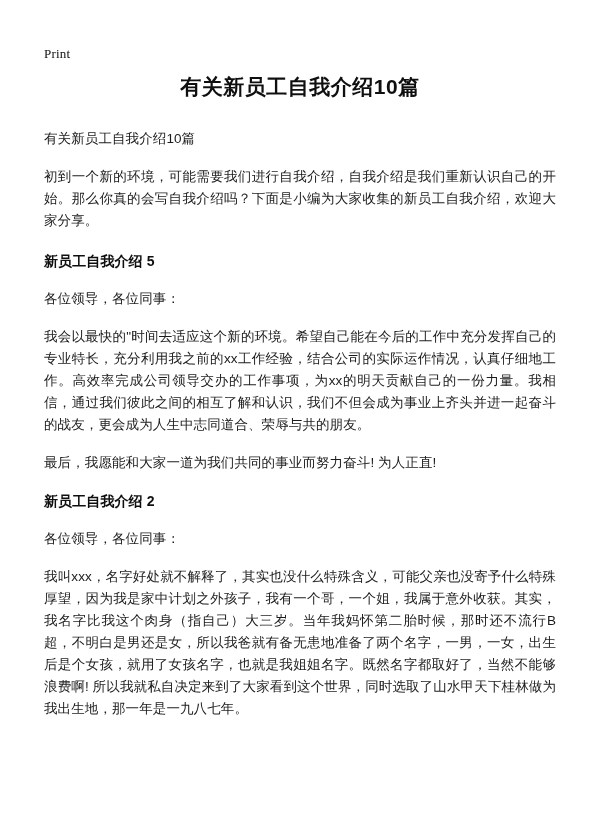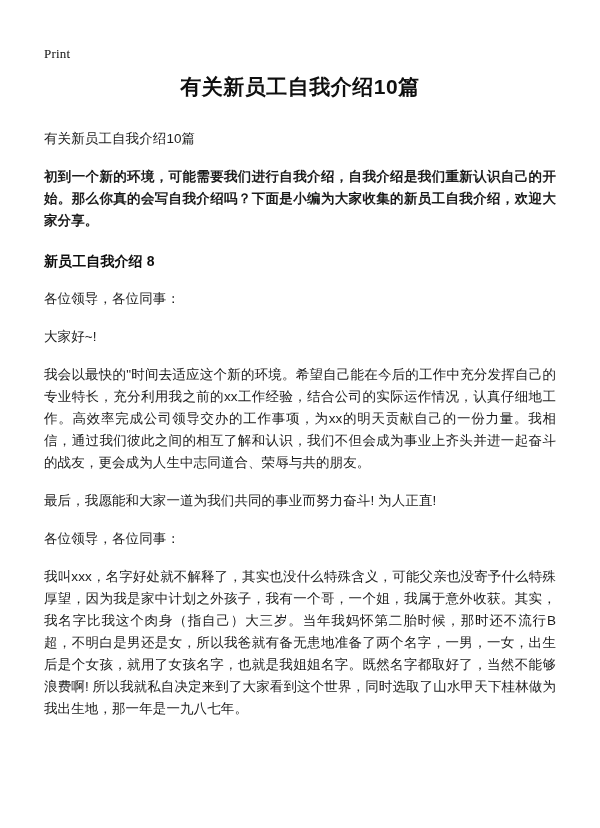--- a/index.html
+++ b/index.html
@@ -64,21 +64,20 @@
     margin: 0 0 16px 0;
     color: #1b1b1b;
     text-align: justify;
     text-justify: inter-ideograph;
     word-break: break-all;
     letter-spacing: 0.1px;
   }
 
   p.lead {
     margin-bottom: 18px;
-    font-weight: bold;
   }
 
   h2.section-head {
     font-size: 14px;
     line-height: 22px;
     font-weight: bold;
     margin: 0 0 16px 0;
     color: #0f0f0f;
     letter-spacing: 0.1px;
   }
@@ -93,23 +92,23 @@
   </div>
 
   <div class="doc">
 
     <h1 class="doc-title">有关新员工自我介绍10篇</h1>
 
     <p class="para">有关新员工自我介绍10篇</p>
 
     <p class="para lead">初到一个新的环境，可能需要我们进行自我介绍，自我介绍是我们重新认识自己的开始。那么你真的会写自我介绍吗？下面是小编为大家收集的新员工自我介绍，欢迎大家分享。</p>
 
-    <h2 class="section-head">新员工自我介绍 8</h2>
+    <h2 class="section-head">新员工自我介绍 5</h2>
     <p class="para">各位领导，各位同事：</p>
-    <p class="para">大家好~!</p>
     <p class="para">我会以最快的"时间去适应这个新的环境。希望自己能在今后的工作中充分发挥自己的专业特长，充分利用我之前的xx工作经验，结合公司的实际运作情况，认真仔细地工作。高效率完成公司领导交办的工作事项，为xx的明天贡献自己的一份力量。我相信，通过我们彼此之间的相互了解和认识，我们不但会成为事业上齐头并进一起奋斗的战友，更会成为人生中志同道合、荣辱与共的朋友。</p>
     <p class="para">最后，我愿能和大家一道为我们共同的事业而努力奋斗! 为人正直!</p>
 
+    <h2 class="section-head">新员工自我介绍 2</h2>
     <p class="para">各位领导，各位同事：</p>
     <p class="para">我叫xxx，名字好处就不解释了，其实也没什么特殊含义，可能父亲也没寄予什么特殊厚望，因为我是家中计划之外孩子，我有一个哥，一个姐，我属于意外收获。其实，我名字比我这个肉身（指自己）大三岁。当年我妈怀第二胎时候，那时还不流行B超，不明白是男还是女，所以我爸就有备无患地准备了两个名字，一男，一女，出生后是个女孩，就用了女孩名字，也就是我姐姐名字。既然名字都取好了，当然不能够浪费啊! 所以我就私自决定来到了大家看到这个世界，同时选取了山水甲天下桂林做为我出生地，那一年是一九八七年。</p>
 
   </div>
 </div>
 
 </body></html>

